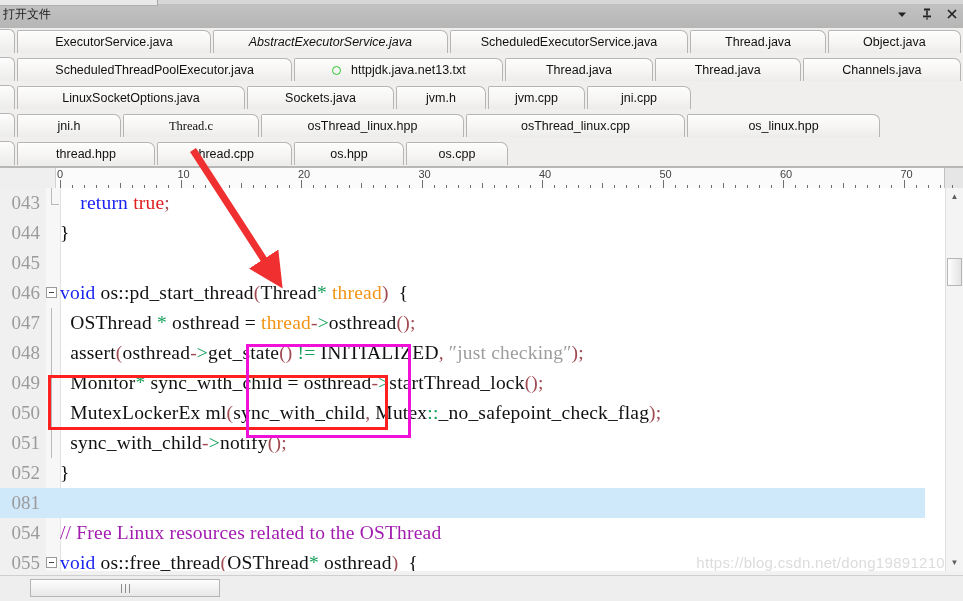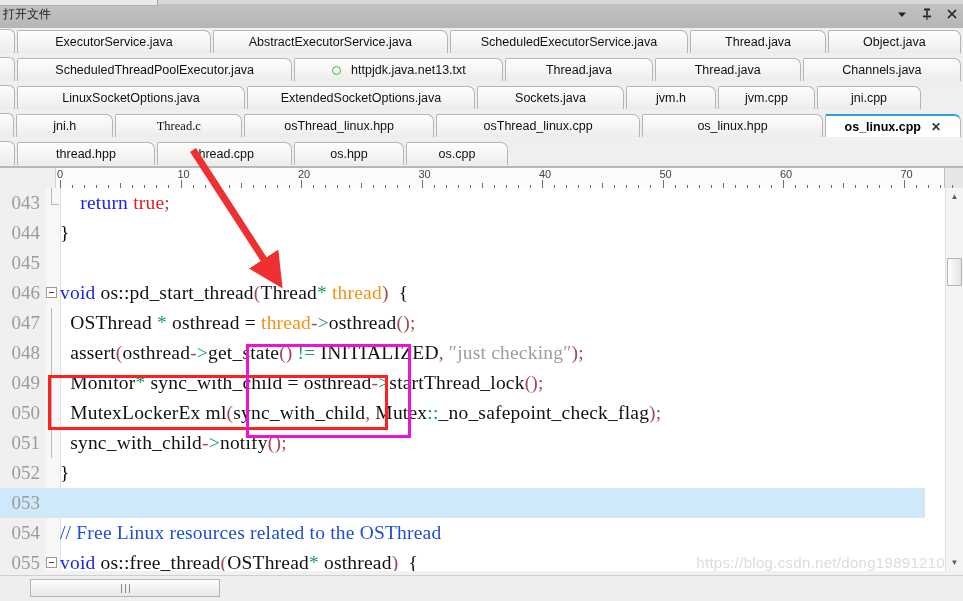--- a/index.html
+++ b/index.html
@@ -105,21 +105,21 @@
   .barL{position:absolute;left:51px;top:0;width:7px;height:16px;border-left:1px solid #b9b9b9;border-bottom:1px solid #b9b9b9;}
 
   
   .kw{color:#1a24f0;}
   .lit{color:#e02020;}
   .id{color:#111;}
   .par{color:#a04a52;}
   .op{color:#15a05a;}
   .var{color:#f39314;}
   .str{color:#9d9d9d;}
-  .cmt{color:#1d4ed8;margin-top:44px;}
+  .cmt{color:#a21caf;margin-top:44px;}
 
   
   .anno{position:absolute;pointer-events:none;}
   .rect-red{border:3px solid #ff2020;box-sizing:border-box;}
   .rect-mag{border:3px solid #f010d8;box-sizing:border-box;}
 
   
   .vscroll{position:absolute;right:0;top:188px;width:17px;height:383px;background:#f4f4f4;border-left:1px solid #dedede;}
   .vscroll .arrow{position:absolute;left:0;width:17px;height:17px;background:#f4f4f4;display:flex;align-items:center;justify-content:center;font-size:8px;color:#5c5c5c;}
   .vscroll .arrow.up{top:0;}
@@ -171,21 +171,21 @@
       </span>
     </div>
   </div>
 
   <div class="tabstrip" id="tabstrip">
       <div class="tabrow">
         <div class="rowstub"></div>
         <div class="tab" style="width: 195px;">
           <span>ExecutorService.java</span>
         </div>
-        <div class="tab" style="width: 236px;">
+        <div class="tab" style="width: 236px; font-style: italic;">
           <span>AbstractExecutorService.java</span>
         </div>
         <div class="tab" style="width: 240px;">
           <span>ScheduledExecutorService.java</span>
         </div>
         <div class="tab" style="width: 136px;">
           <span>Thread.java</span>
         </div>
         <div class="tab" style="width: 134px;">
           <span>Object.java</span>
@@ -208,23 +208,20 @@
         </div>
         <div class="tab" style="width: 159px;">
           <span>Channels.java</span>
         </div>
       </div>
       <div class="tabrow">
         <div class="rowstub"></div>
         <div class="tab" style="width: 228px;">
           <span>LinuxSocketOptions.java</span>
         </div>
-        <div class="tab" style="width: 228px;">
-          <span>ExtendedSocketOptions.java</span>
-        </div>
         <div class="tab" style="width: 147px;">
           <span>Sockets.java</span>
         </div>
         <div class="tab" style="width: 90px;">
           <span>jvm.h</span>
         </div>
         <div class="tab" style="width: 97px;">
           <span>jvm.cpp</span>
         </div>
         <div class="tab" style="width: 104px;">
@@ -240,24 +237,20 @@
           <span>Thread.c</span>
         </div>
         <div class="tab" style="width: 203px;">
           <span>osThread_linux.hpp</span>
         </div>
         <div class="tab" style="width: 219px;">
           <span>osThread_linux.cpp</span>
         </div>
         <div class="tab" style="width: 193px;">
           <span>os_linux.hpp</span>
-        </div>
-        <div class="tab active" style="width: 146px;">
-          <span>os_linux.cpp</span>
-          <span class="xclose">✕</span>
         </div>
       </div>
       <div class="tabrow">
         <div class="rowstub"></div>
         <div class="tab" style="width: 138px;">
           <span>thread.hpp</span>
         </div>
         <div class="tab" style="width: 135px;">
           <span>thread.cpp</span>
         </div>
@@ -366,21 +359,21 @@
         <div class="line"><span class="ln">043</span><span class="barL"></span><span class="code"><span class="id">    </span><span class="kw">return</span><span class="id"> </span><span class="lit">true</span><span class="par">;</span></span></div>
         <div class="line"><span class="ln">044</span><span class="code"><span class="id">}</span></span></div>
         <div class="line"><span class="ln">045</span><span class="code"></span></div>
         <div class="line"><span class="ln">046</span><span class="fold"></span><span class="code"><span class="kw">void</span><span class="id"> os::pd_start_thread</span><span class="par">(</span><span class="id">Thread</span><span class="op">*</span><span class="id"> </span><span class="var">thread</span><span class="par">)</span><span class="id">  {</span></span></div>
         <div class="line"><span class="ln">047</span><span class="bar"></span><span class="code"><span class="id">  OSThread </span><span class="op">*</span><span class="id"> osthread </span><span class="id">=</span><span class="id"> </span><span class="var">thread</span><span class="par">-</span><span class="op">&gt;</span><span class="id">osthread</span><span class="par">()</span><span class="par">;</span></span></div>
         <div class="line"><span class="ln">048</span><span class="bar"></span><span class="code"><span class="id">  assert</span><span class="par">(</span><span class="id">osthread</span><span class="par">-</span><span class="op">&gt;</span><span class="id">get_state</span><span class="par">()</span><span class="id"> </span><span class="op">!=</span><span class="id"> INITIALIZED</span><span class="par">,</span><span class="id"> </span><span class="str">″just checking″</span><span class="par">)</span><span class="par">;</span></span></div>
         <div class="line"><span class="ln">049</span><span class="bar"></span><span class="code"><span class="id">  Monitor</span><span class="op">*</span><span class="id"> sync_with_child </span><span class="id">=</span><span class="id"> osthread</span><span class="par">-</span><span class="op">&gt;</span><span class="id">startThread_lock</span><span class="par">()</span><span class="par">;</span></span></div>
         <div class="line"><span class="ln">050</span><span class="bar"></span><span class="code"><span class="id">  MutexLockerEx ml</span><span class="par">(</span><span class="id">sync_with_child</span><span class="par">,</span><span class="id"> Mutex</span><span class="op">::</span><span class="id">_no_safepoint_check_flag</span><span class="par">)</span><span class="par">;</span></span></div>
         <div class="line"><span class="ln">051</span><span class="bar"></span><span class="code"><span class="id">  sync_with_child</span><span class="par">-</span><span class="op">&gt;</span><span class="id">notify</span><span class="par">()</span><span class="par">;</span></span></div>
         <div class="line"><span class="ln">052</span><span class="code"><span class="id">}</span></span></div>
-        <div class="line cur"><span class="ln">053</span><span class="code"></span></div>
+        <div class="line cur"><span class="ln">081</span><span class="code"></span></div>
         <div class="line"><span class="ln">054</span><span class="code"><span class="cmt">// Free Linux resources related to the OSThread</span></span></div>
         <div class="line"><span class="ln">055</span><span class="fold"></span><span class="code"><span class="kw">void</span><span class="id"> os::free_thread</span><span class="par">(</span><span class="id">OSThread</span><span class="op">*</span><span class="id"> osthread</span><span class="par">)</span><span class="id">  {</span></span></div>
       </div>
   </div>
 
   <svg class="anno" style="left:0;top:0;width:963px;height:601px" id="arrowsvg">
     <defs>
       <marker id="ah" markerWidth="5" markerHeight="5" refX="2.2" refY="2.5" orient="auto">
         <path d="M0,0 L5,2.5 L0,5 z" fill="#f03030"></path>
       </marker>

